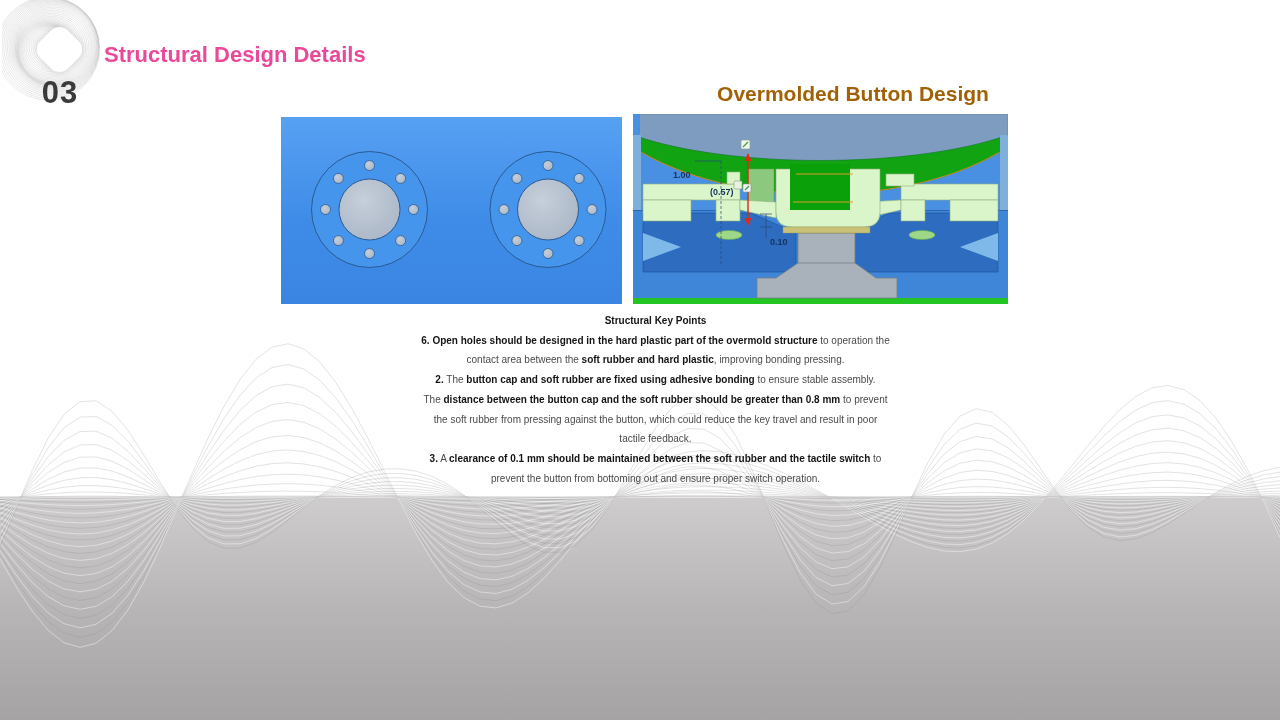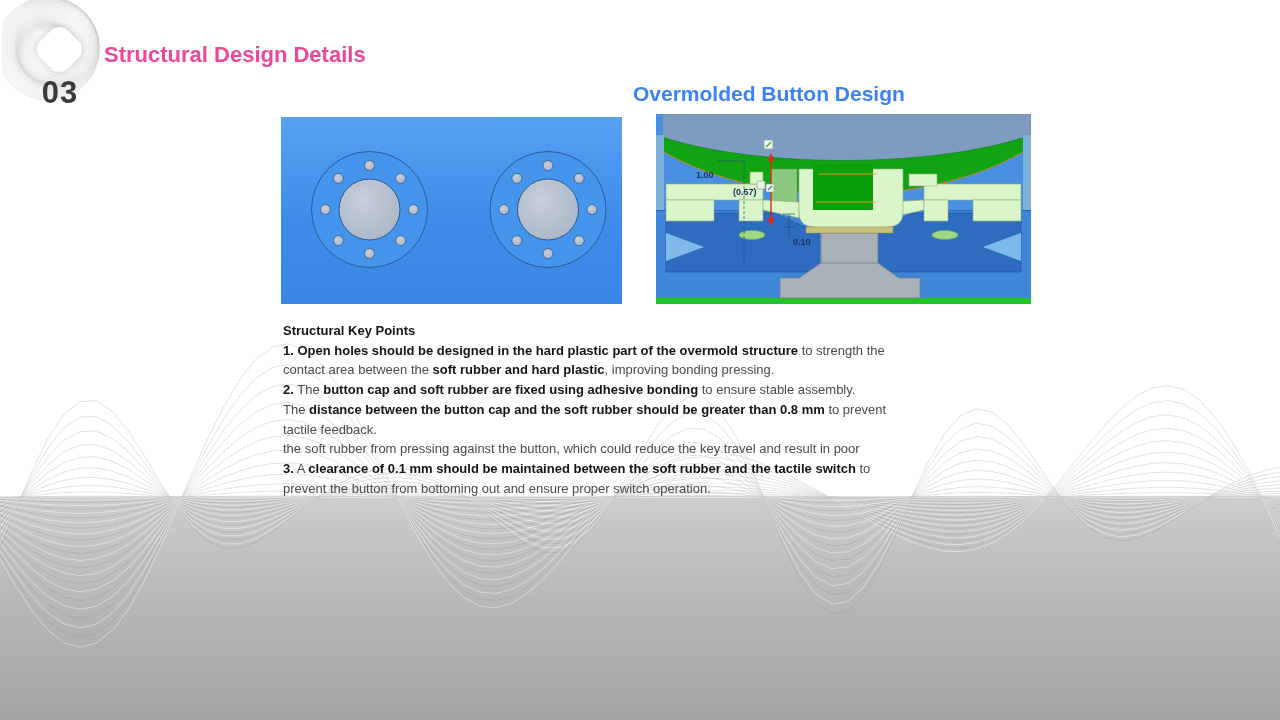--- a/index.html
+++ b/index.html
@@ -23,30 +23,30 @@
   .badge-num{
     position:absolute;left:34px;top:28px;width:52px;height:52px;
     display:flex;align-items:center;justify-content:center;
     font-size:31px;font-weight:700;color:#3a3a3a;letter-spacing:1px;margin-top:43px;
   }
   .page-title{
     position:absolute;left:104px;top:42px;
     font-size:22px;font-weight:bold;color:#ec4899;
   }
   .subtitle{
-    position:absolute;left:633px;top:82px;width:440px;text-align:left;
-    font-size:21px;font-weight:bold;color:#3b82f6;
+    position:absolute;left:633px;top:82px;width:440px;text-align:center;
+    font-size:21px;font-weight:bold;color:#a16207;
   }
   .cad-left{position:absolute;left:281px;top:117px;width:341px;height:187px;}
-  .cad-right{position:absolute;left:633px;top:114px;width:375px;height:190px;margin-left:23px;}
+  .cad-right{position:absolute;left:633px;top:114px;width:375px;height:190px;}
   .cad-left svg,.cad-right svg{display:block;width:100%;height:100%;}
   .dim-text{font-family:"Liberation Sans",sans-serif;font-size:9px;font-weight:bold;fill:#16335e;}
   .keypoints{
-    position:absolute;left:283px;top:321px;width:745px;
-    font-size:13px;line-height:19.7px;color:#4a4a4a;
+    position:absolute;left:283px;top:311px;width:745px;
+    font-size:10px;line-height:19.7px;color:#4a4a4a;text-align:center;
   }
   .kp-heading{font-weight:bold;color:#141414;white-space:nowrap;}
   .kp-line{white-space:nowrap;}
   .kp-line .b{font-weight:bold;color:#141414;}
 </style>
 </head>
 <body>
 
 <div class="slide">
 
@@ -284,24 +284,24 @@
         <line x1="127" y1="100" x2="139" y2="100" stroke="#27477c" stroke-width="0.7"></line>
         <line x1="127" y1="113" x2="139" y2="113" stroke="#27477c" stroke-width="0.7"></line>
         <text class="dim-text" x="137" y="131">0.10</text>
       </g>
     </svg>
   </div>
 
   <div class="keypoints">
     <div class="kp-heading">Structural Key Points</div>
     <div id="kp-lines">
-        <div class="kp-line"><span class="b">1. Open holes should be designed in the hard plastic part of the overmold structure</span><span> to strength the</span></div>
+        <div class="kp-line"><span class="b">6. Open holes should be designed in the hard plastic part of the overmold structure</span><span> to operation the</span></div>
         <div class="kp-line"><span>contact area between the </span><span class="b">soft rubber and hard plastic</span><span>, improving bonding pressing.</span></div>
         <div class="kp-line"><span class="b">2.</span><span> The </span><span class="b">button cap and soft rubber are fixed using adhesive bonding</span><span> to ensure stable assembly.</span></div>
         <div class="kp-line"><span>The </span><span class="b">distance between the button cap and the soft rubber should be greater than 0.8 mm</span><span> to prevent</span></div>
+        <div class="kp-line"><span>the soft rubber from pressing against the button, which could reduce the key travel and result in poor</span></div>
         <div class="kp-line"><span>tactile feedback.</span></div>
-        <div class="kp-line"><span>the soft rubber from pressing against the button, which could reduce the key travel and result in poor</span></div>
         <div class="kp-line"><span class="b">3.</span><span> A </span><span class="b">clearance of 0.1 mm should be maintained between the soft rubber and the tactile switch</span><span> to</span></div>
         <div class="kp-line"><span>prevent the button from bottoming out and ensure proper switch operation.</span></div>
       </div>
   </div>
 
 </div>
 
 </body></html>

